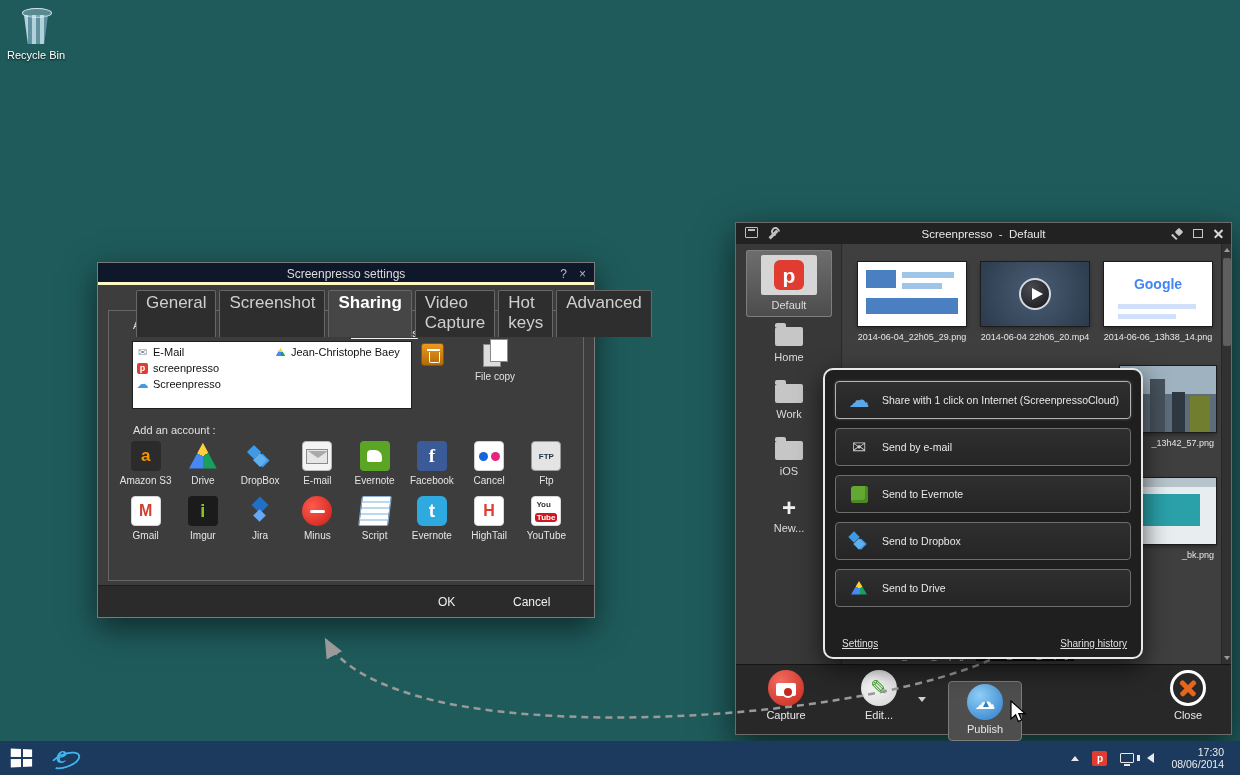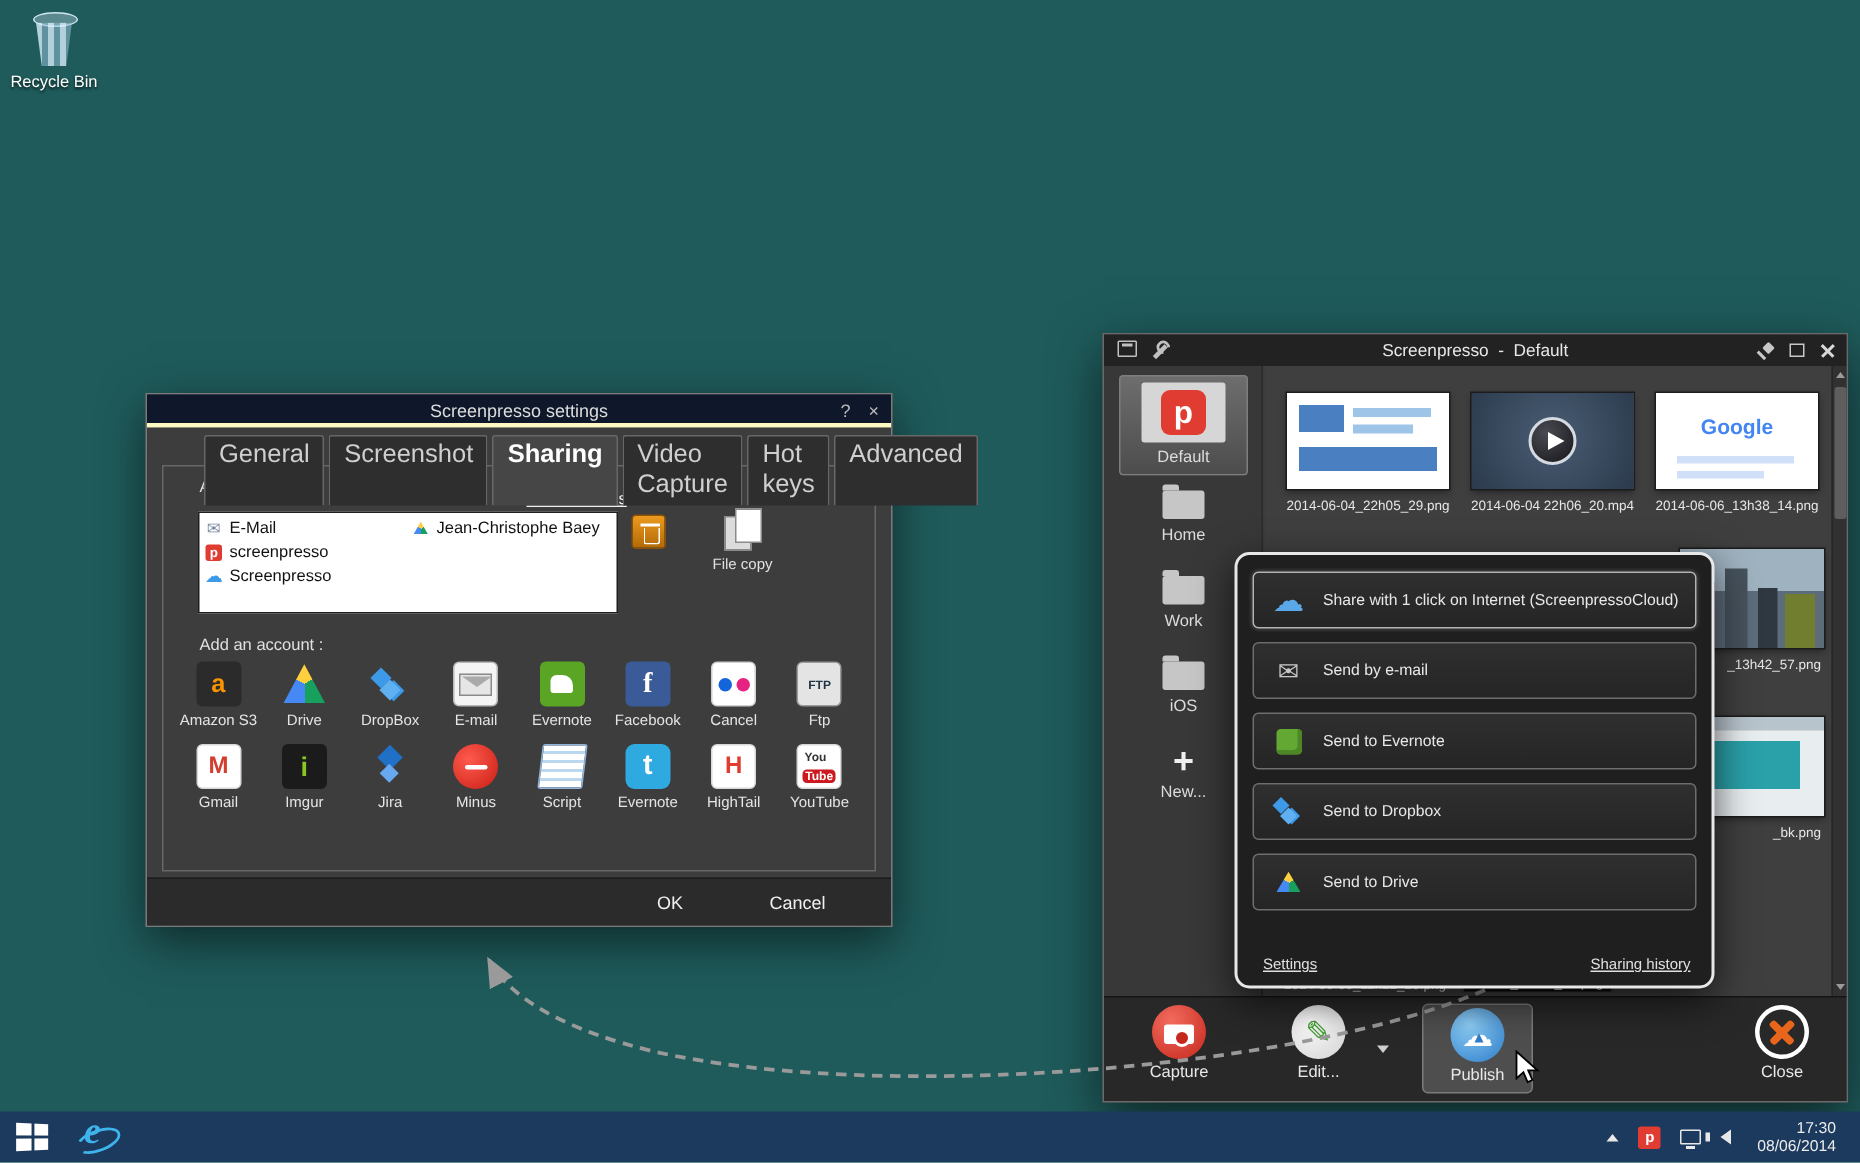--- a/index.html
+++ b/index.html
@@ -138,21 +138,21 @@
   .cam-circle::after{content:"";position:absolute;left:14px;top:16px;width:8px;height:8px;border-radius:50%;background:#c5281c;border:2px solid #fff;}
   .edit-circle{background:radial-gradient(circle at 35% 30%,#ffffff,#d2d2d2);display:flex;align-items:center;justify-content:center;}
   .edit-circle::before{content:"✎";color:#3f9d2f;font-size:21px;}
   .pub-circle{background:radial-gradient(circle at 35% 30%,#8fd0f8,#2e7cc8);display:flex;align-items:center;justify-content:center;}
   .pub-circle::before{content:"☁";color:#fff;font-size:21px;}
   .pub-circle::after{content:"";position:absolute;left:16px;top:17px;border-left:3px solid transparent;border-right:3px solid transparent;border-bottom:6px solid #2e7cc8;}
   .close-circle{border:3px solid #fff;display:flex;align-items:center;justify-content:center;}
   .close-circle::before,.close-circle::after{content:"";position:absolute;width:20px;height:4.5px;background:#e8651c;border-radius:2px;}
   .close-circle::before{transform:rotate(45deg);} .close-circle::after{transform:rotate(-45deg);}
   #tool-capture{left:14px;} #tool-edit{left:107px;} #tool-close{left:416px;}
-  #tool-publish{left:212px;width:74px;top:4px;height:60px;background:#4e4e4e;border:1px solid #7c7c7c;border-radius:4px;padding-top:2px;}
+  #tool-publish{left:212px;width:74px;top:16px;height:60px;background:#4e4e4e;border:1px solid #7c7c7c;border-radius:4px;padding-top:2px;}
   #edit-dd{position:absolute;left:182px;top:32px;width:0;height:0;border-left:4px solid transparent;border-right:4px solid transparent;border-top:5px solid #cfcfcf;}
 
   
   #share-popup{position:absolute;left:823px;top:368px;width:320px;height:291px;background:#1f1f1f;border:2px solid #e8e8e8;border-radius:10px;box-shadow:0 8px 26px rgba(0,0,0,.65);z-index:40;}
   #popup-items{position:absolute;left:10px;right:10px;top:11px;}
   .pop-item{height:38px;margin-bottom:9px;border:1px solid #6e6e6e;border-radius:4px;background:linear-gradient(#2f2f2f,#252525);display:flex;align-items:center;gap:10px;padding-left:10px;color:#e8e8e8;font-size:10.5px;}
   .pop-item.focused{border-color:#b4b4b4;box-shadow:0 0 3px rgba(255,255,255,.25);}
   .pi{width:26px;height:22px;display:flex;align-items:center;justify-content:center;flex:0 0 26px;position:relative;}
   .pi-cloud::before{content:"☁";font-size:21px;color:#5aa8e8;}
   .pi-envelope::before{content:"✉";font-size:17px;color:#c8c8c8;}

